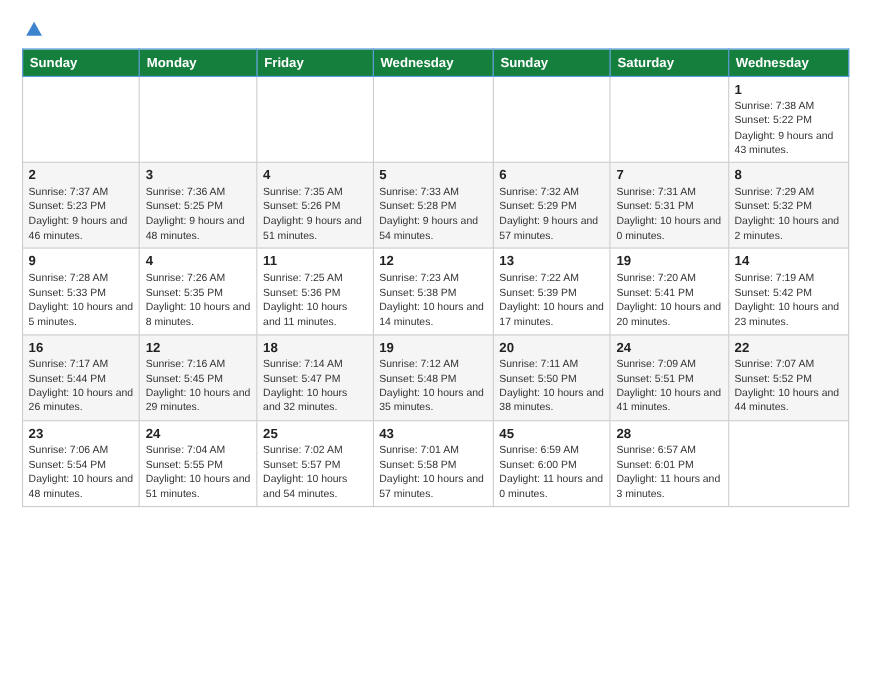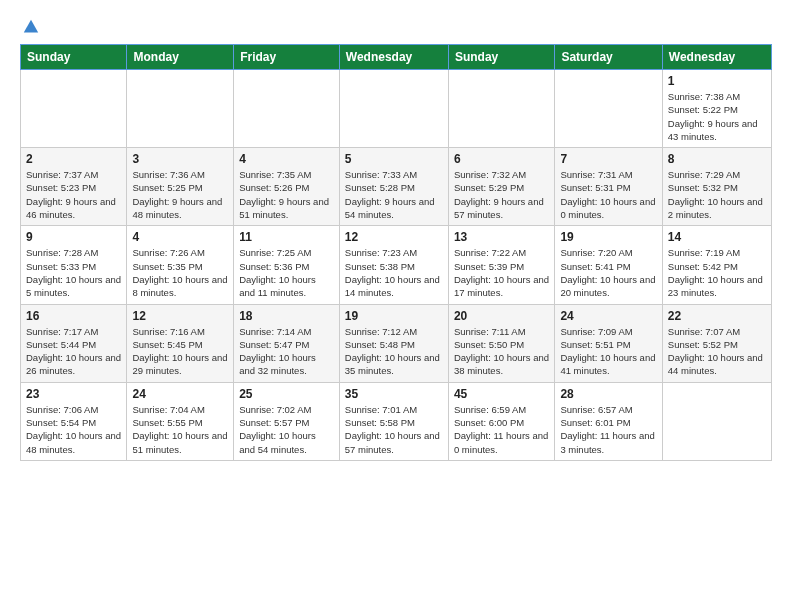--- a/index.html
+++ b/index.html
@@ -244,21 +244,21 @@
           </td>
           <td>
             <span class="day-number">24</span>
             <div class="day-info">Sunrise: 7:04 AM<br>Sunset: 5:55 PM<br>Daylight: 10 hours and 51 minutes.</div>
           </td>
           <td>
             <span class="day-number">25</span>
             <div class="day-info">Sunrise: 7:02 AM<br>Sunset: 5:57 PM<br>Daylight: 10 hours and 54 minutes.</div>
           </td>
           <td>
-            <span class="day-number">35</span>
+            <span class="day-number">43</span>
             <div class="day-info">Sunrise: 7:01 AM<br>Sunset: 5:58 PM<br>Daylight: 10 hours and 57 minutes.</div>
           </td>
           <td>
             <span class="day-number">45</span>
             <div class="day-info">Sunrise: 6:59 AM<br>Sunset: 6:00 PM<br>Daylight: 11 hours and 0 minutes.</div>
           </td>
           <td>
             <span class="day-number">28</span>
             <div class="day-info">Sunrise: 6:57 AM<br>Sunset: 6:01 PM<br>Daylight: 11 hours and 3 minutes.</div>
           </td>

